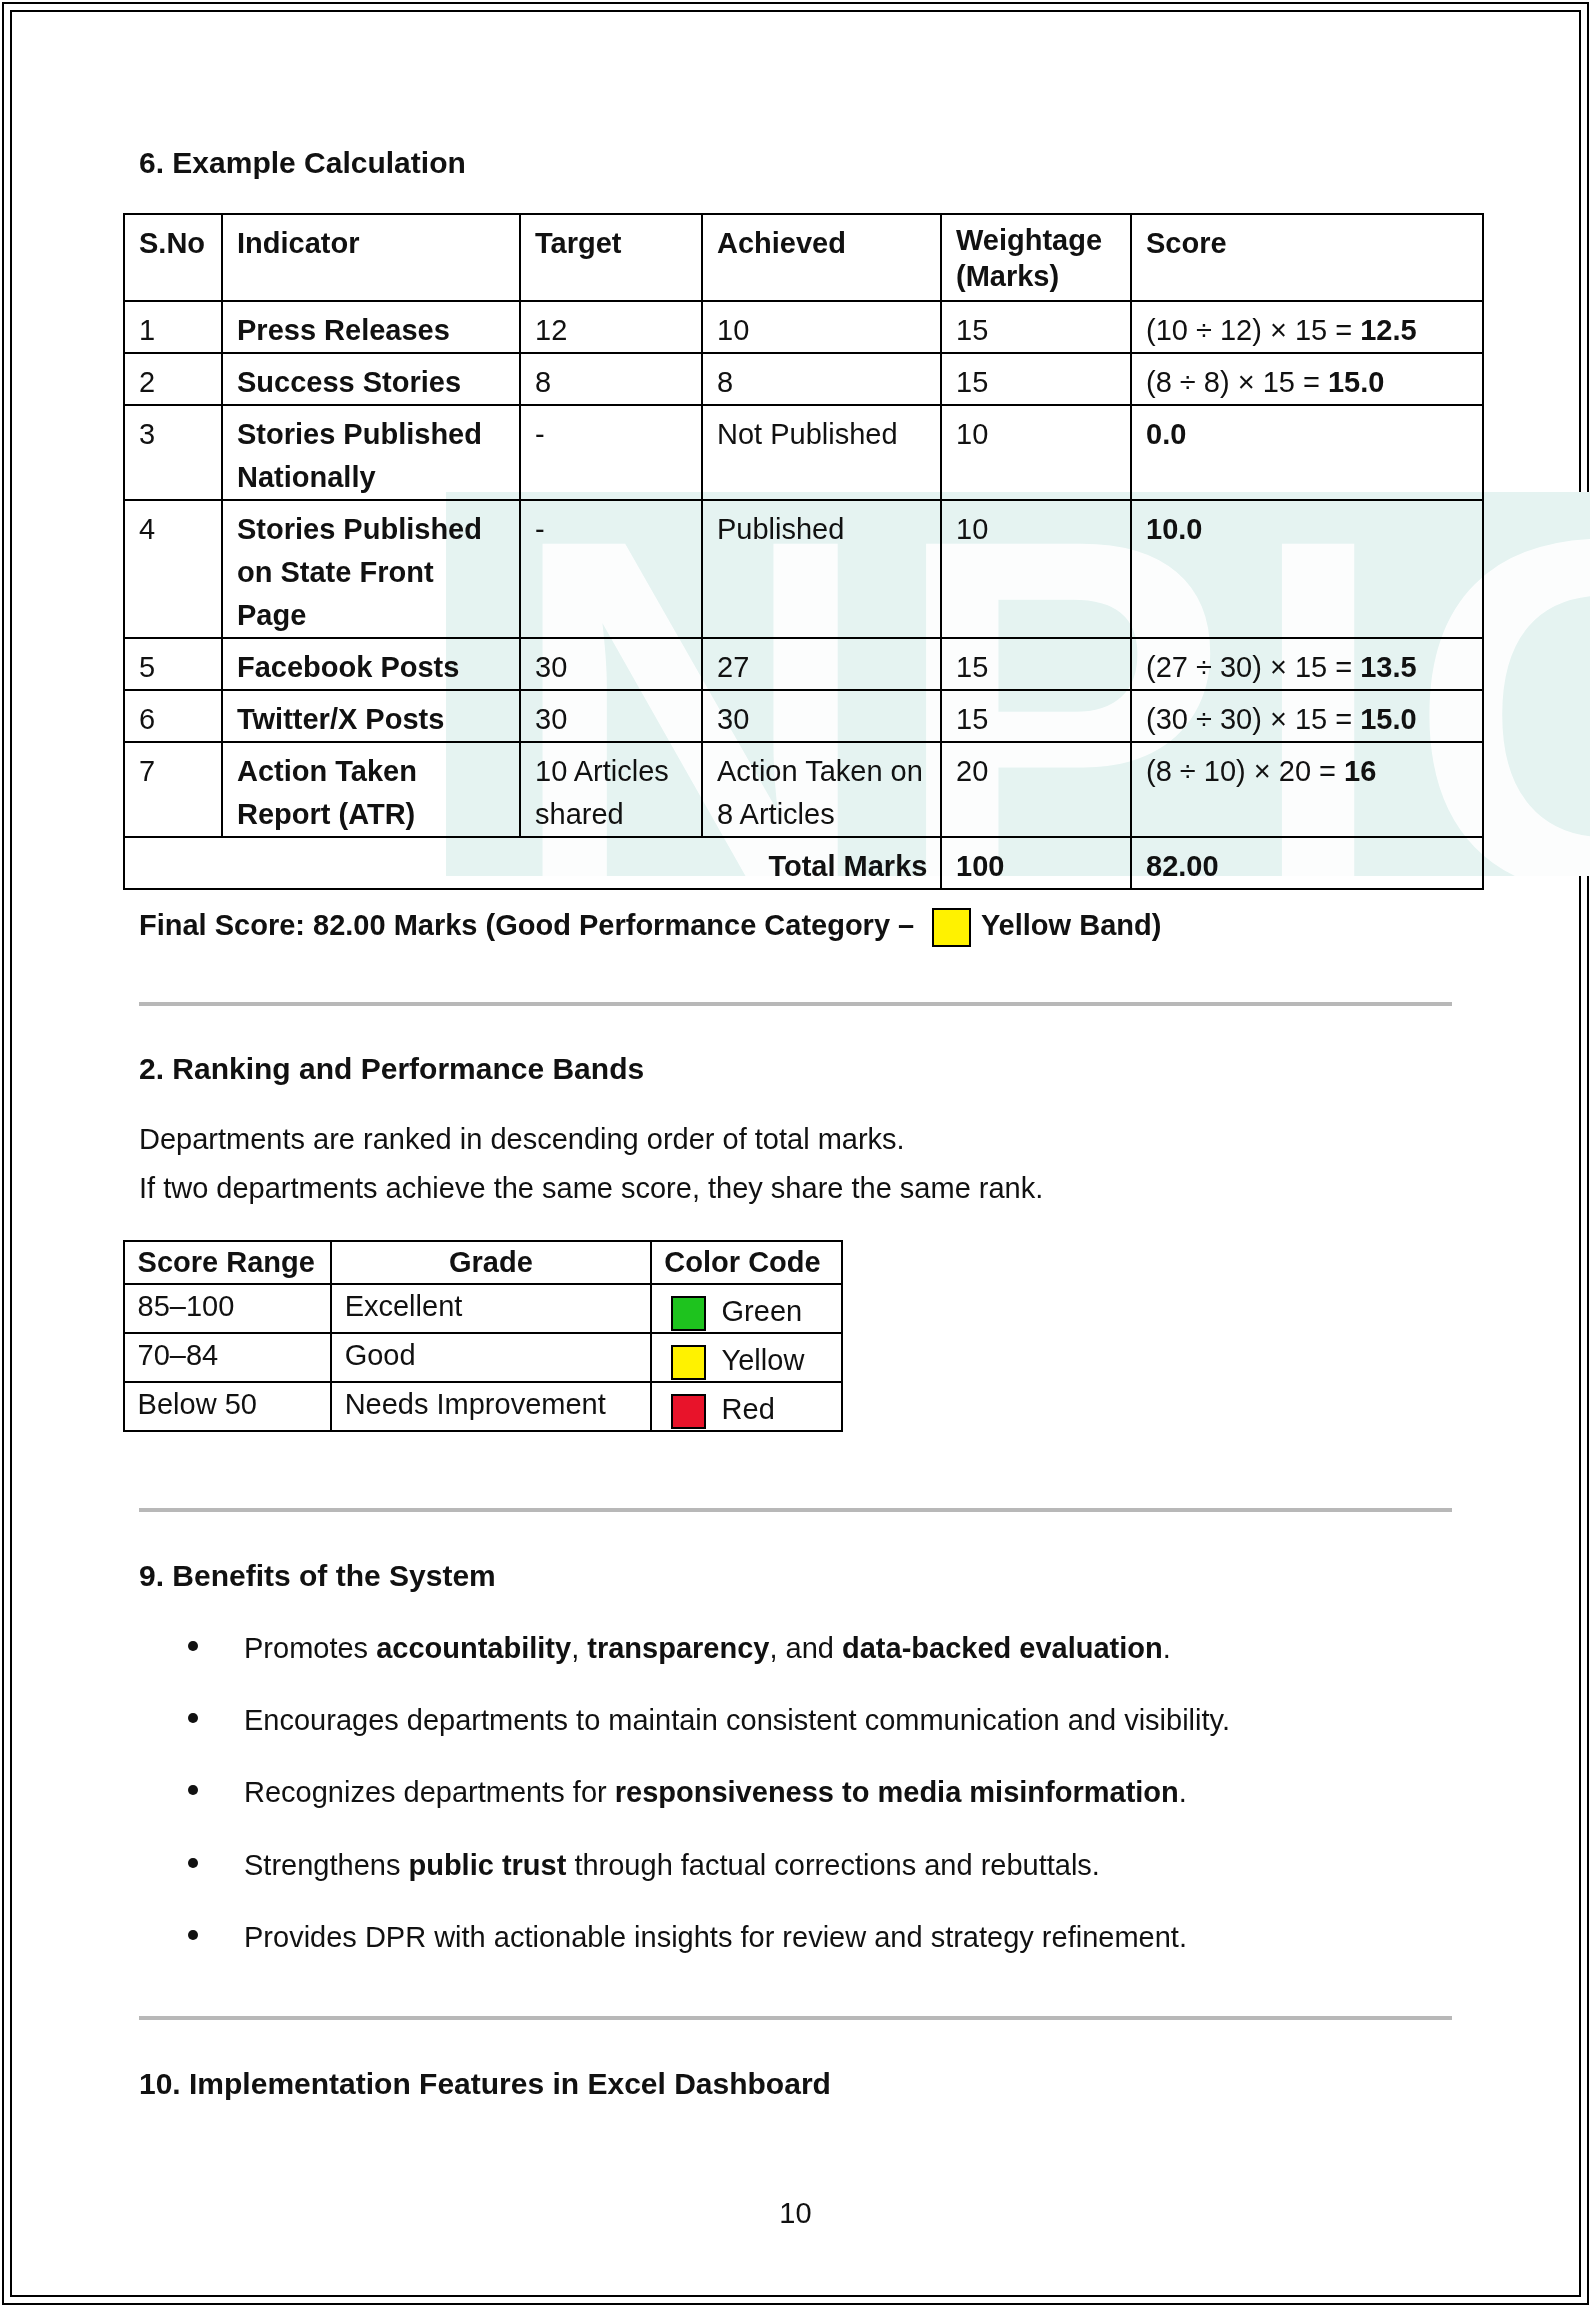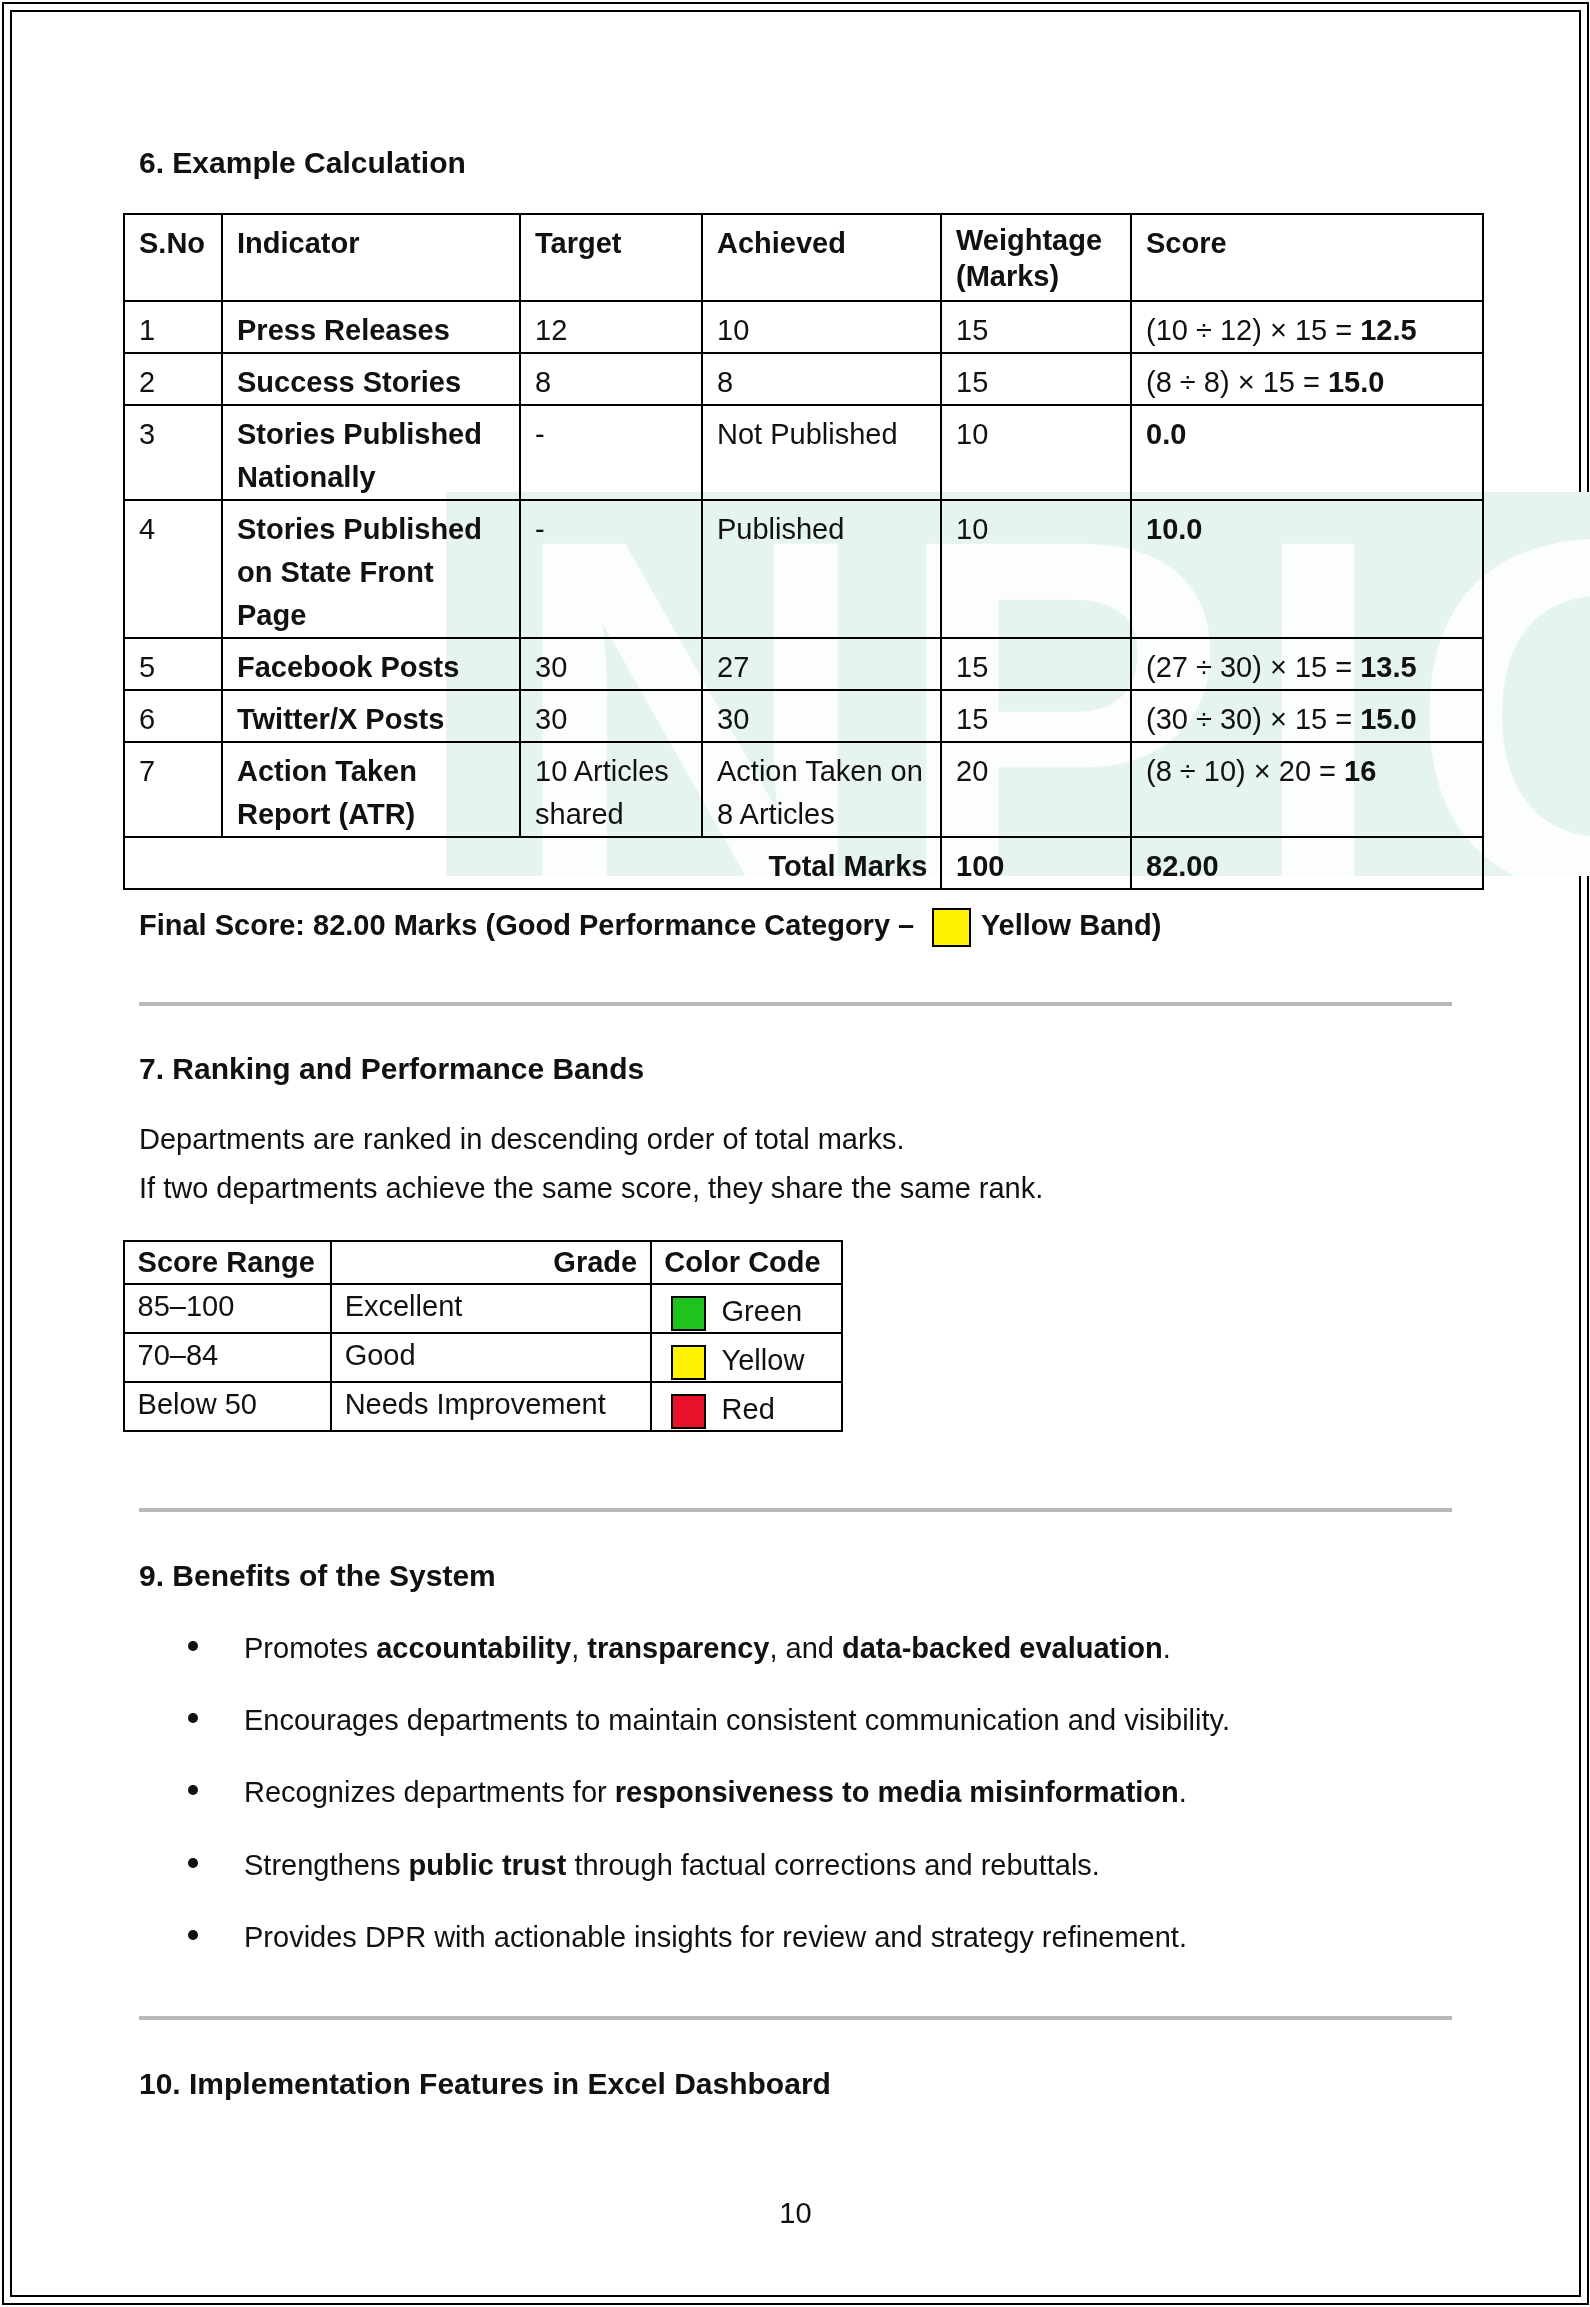--- a/index.html
+++ b/index.html
@@ -121,34 +121,34 @@
     </tbody>
 </table>
 
 <div class="p b" style="top:908px;white-space:nowrap;">
   <span>Final Score: 82.00 Marks (Good Performance Category –</span>
   <span class="swatch" id="final-swatch" style="width: 39px; height: 39px; margin: 0px 9.8px; background: rgb(255, 242, 0);"></span><span>Yellow Band)</span>
 </div>
 
 <div class="rule" style="top:1002px;"></div>
 
-<div class="h" style="top:1054px;">7. Ranking and Performance Bands</div>
+<div class="h" style="top:1054px;">2. Ranking and Performance Bands</div>
 <div class="p" style="top:1125px;">Departments are ranked in descending order of total marks.</div>
 <div class="p" style="top:1174px;">If two departments achieve the same score, they share the same rank.</div>
 
 <table class="t" style="left:123px;top:1240px;width:720px;">
   <colgroup>
       <col style="width:208px">
       <col style="width:321px">
       <col style="width:192px">
     </colgroup>
   <thead>
     <tr style="height:43px;">
       <th style="text-align:left;padding:0 12.6px;line-height:40px;">Score Range</th>
-      <th style="text-align:right;padding:0 12.6px;line-height:40px;">Grade</th>
+      <th style="text-align:center;padding:0 12.6px;line-height:40px;">Grade</th>
       <th style="padding:0 12.6px;line-height:40px;">Color Code</th>
     </tr>
   </thead>
   <tbody id="bands-body">
       <tr style="height: 49px;">
         <td style="padding: 0px 12.6px; line-height: 43px;">85–100</td>
         <td style="padding: 0px 12.6px; line-height: 43px;">Excellent</td>
         <td style="padding: 7px 12.6px 0px 19.5px; line-height: 39px;"><span class="swatch" style="background: rgb(30, 195, 30);"></span><span>Green</span></td>
       </tr>
       <tr style="height: 49px;">

